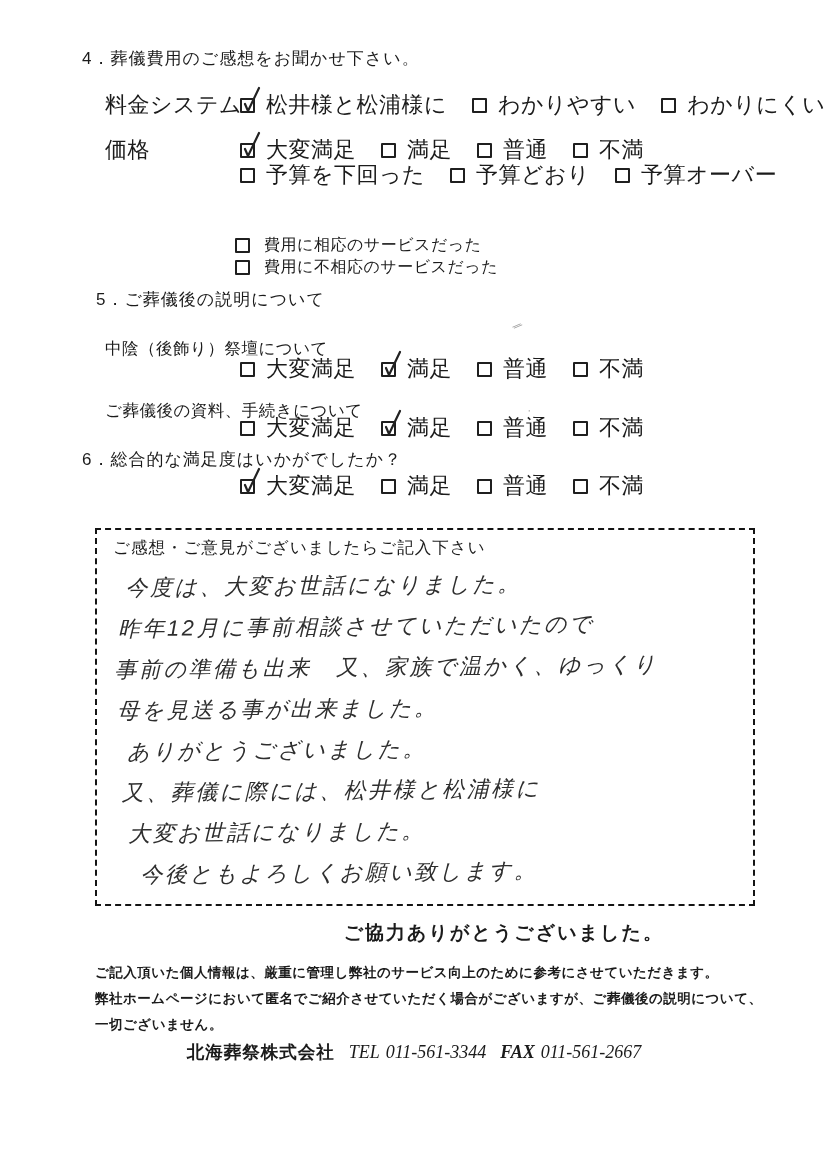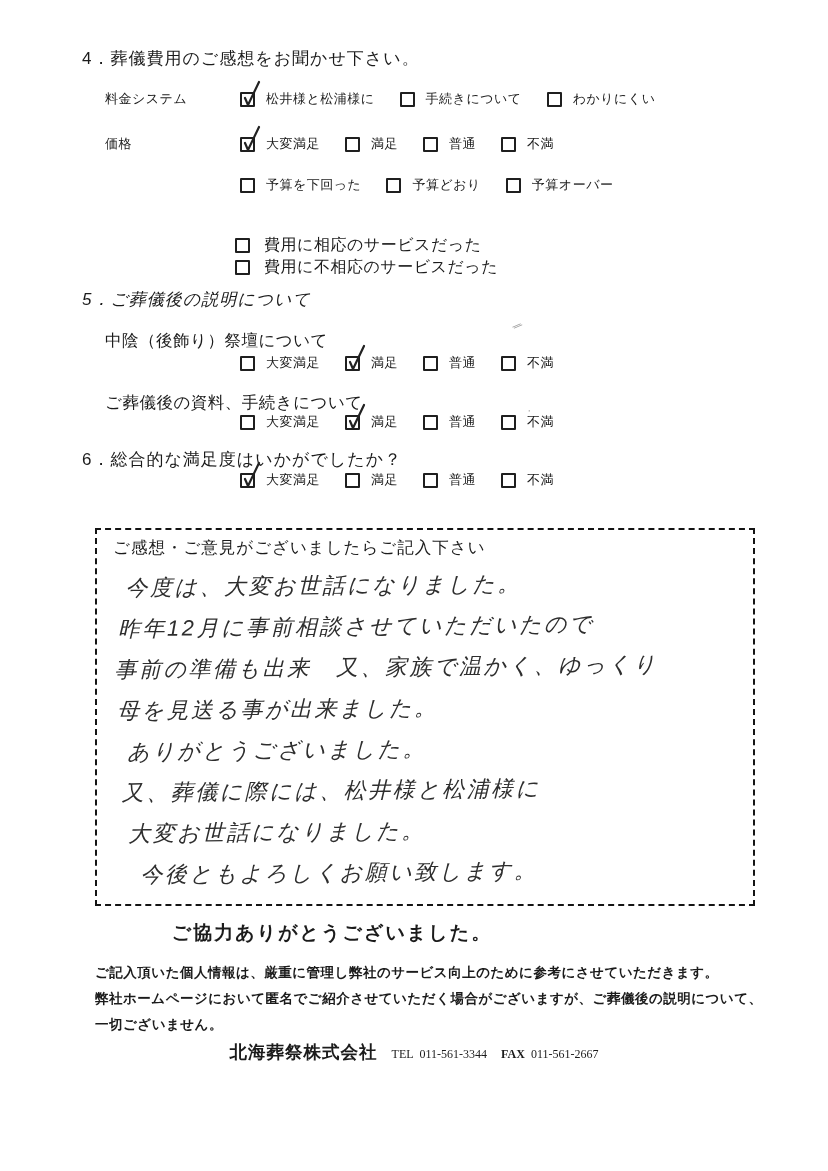--- a/index.html
+++ b/index.html
@@ -17,34 +17,35 @@
   .heading{
     font-size:17px;
     letter-spacing:1px;
     font-weight:500;
     white-space:nowrap;
   }
   .row{
     position:absolute;
     display:flex;
     align-items:center;
-    font-size:13px;
+    font-size:22px;
     letter-spacing:0.5px;
     white-space:nowrap;
   }
   .row-label{
     display:inline-block;
     width:135px;
     flex:none;
   }
   .sub-label{
     position:absolute;
     font-size:16.5px;
     letter-spacing:0.5px;
     white-space:nowrap;
+    margin-top:8px;
   }
   .opt{
     display:inline-flex;
     align-items:center;
     margin-right:25px;
   }
   .opt:last-child{margin-right:0;align-items:center;}
   .cb{
     width:15px;height:15px;
     border:2px solid #1f1f1f;
@@ -102,21 +103,21 @@
   #handwriting .hw-line{white-space:nowrap;}
   #handwriting .hw-line:nth-child(2){margin-left:-8px;}
   #handwriting .hw-line:nth-child(3){margin-left:-12px;}
   #handwriting .hw-line:nth-child(4){margin-left:-10px;}
   #handwriting .hw-line:nth-child(6){margin-left:-6px;}
   #handwriting .hw-line:nth-child(8){margin-left:12px;}
 
   #thanks{
     position:absolute;
     left:0;top:920px;width:664px;
-    text-align:center;
+    text-align:right;
     font-size:19px;
     font-weight:bold;
     letter-spacing:2px;
   }
   #privacy{
     position:absolute;
     left:95px;top:960px;
     width:680px;
     font-size:13.5px;
     font-weight:600;
@@ -132,21 +133,22 @@
     gap:14px;
     white-space:nowrap;
   }
   #company-name{
     font-size:17.5px;
     font-weight:bold;
     letter-spacing:1px;
   }
   .contact{
     font-family:"Liberation Serif",serif;
-    font-size:12px;
+    font-size:18px;
+    font-style:italic;
   }
   .contact .lbl{margin-right:6px;}
   .contact.fax .lbl{font-weight:bold;}
   .artifact{
     position:absolute;
     color:#9a9a9a;
     font-size:11px;
     transform:rotate(35deg);
     letter-spacing:0;
   }
@@ -163,21 +165,21 @@
     <span class="opt">
       <span class="cb checked">
           <span class="tick"><svg viewBox="0 0 22 30">
               <path d="M5 19 L8 26 L19 3" fill="none" stroke="#222" stroke-width="2.2" stroke-linecap="round" stroke-linejoin="round"></path>
             </svg></span>
         </span>
       <span>松井様と松浦様に</span>
     </span>
     <span class="opt">
       <span class="cb"></span>
-      <span>手続きについて</span>
+      <span>わかりやすい</span>
     </span>
     <span class="opt">
       <span class="cb"></span>
       <span>わかりにくい</span>
     </span>
   </div>
 
   <div class="row" style="left:105px;top:135px;">
     <span class="row-label">価格</span>
     <span class="opt">
@@ -195,21 +197,21 @@
     <span class="opt">
       <span class="cb"></span>
       <span>普通</span>
     </span>
     <span class="opt">
       <span class="cb"></span>
       <span>不満</span>
     </span>
   </div>
 
-  <div class="row" style="left:240px;top:176px;">
+  <div class="row" style="left:240px;top:160px;">
     <span class="opt">
       <span class="cb"></span>
       <span>予算を下回った</span>
     </span>
     <span class="opt">
       <span class="cb"></span>
       <span>予算どおり</span>
     </span>
     <span class="opt">
       <span class="cb"></span>
@@ -219,21 +221,21 @@
 
   <div class="svc" style="left:235px;top:235px;">
     <span class="cb"></span>
     <span>費用に相応のサービスだった</span>
   </div>
   <div class="svc" style="left:235px;top:257px;justify-content:space-between;">
     <span class="cb"></span>
     <span>費用に不相応のサービスだった</span>
   </div>
 
-  <div class="abs heading" style="left:82px;top:288px;font-style:italic;">5．ご葬儀後の説明について</div>
+  <div class="abs heading" style="left:96px;top:288px;">5．ご葬儀後の説明について</div>
 
   <div class="sub-label" style="left:105px;top:330px;">中陰（後飾り）祭壇について</div>
   <div class="row" style="left:240px;top:354px;">
     <span class="opt">
       <span class="cb"></span>
       <span>大変満足</span>
     </span>
     <span class="opt">
       <span class="cb checked">
           <span class="tick"><svg viewBox="0 0 22 30">

